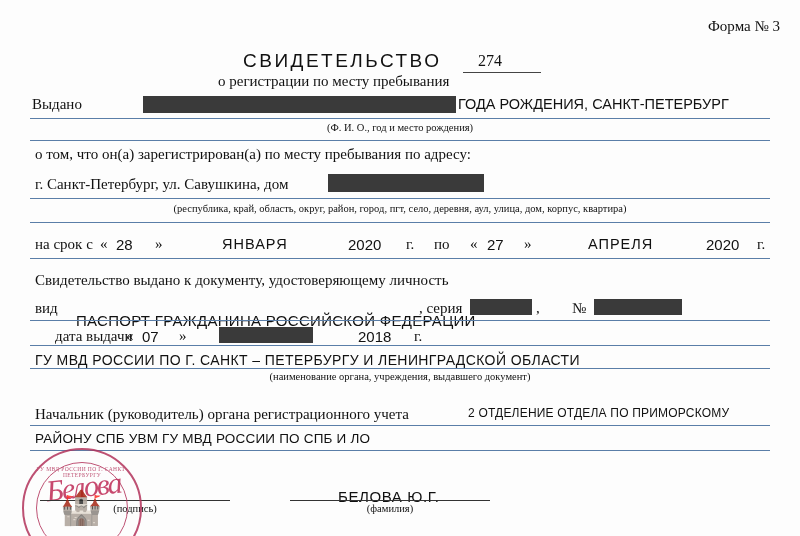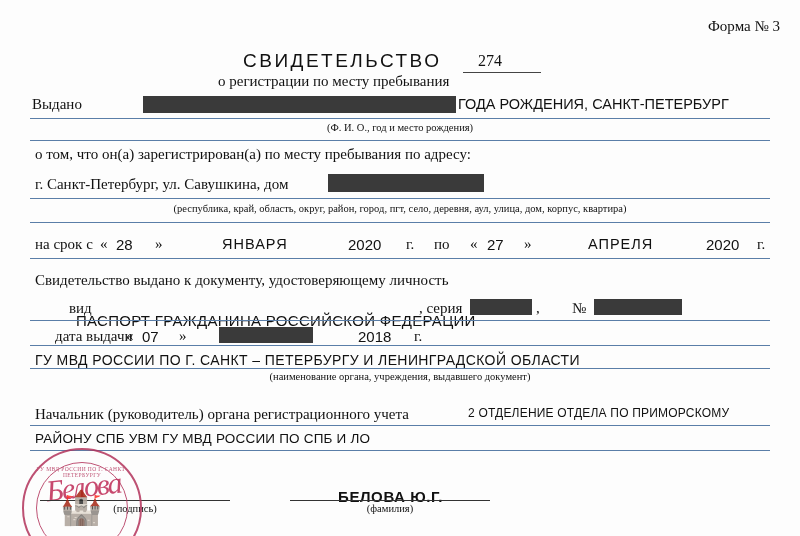--- a/index.html
+++ b/index.html
@@ -116,21 +116,21 @@
   .po { left: 434px; top: 236px; }
   .q3 { left: 470px; top: 236px; }
   .v-27 { left: 487px; top: 236px; font-family: "Liberation Sans", sans-serif; font-size: 15px; }
   .q4 { left: 524px; top: 236px; }
   .v-apr { left: 588px; top: 236px; font-family: "Liberation Sans", sans-serif; font-size: 14.5px; letter-spacing: 1px; }
   .v-2020b { left: 706px; top: 236px; font-family: "Liberation Sans", sans-serif; font-size: 15px; }
   .g2 { left: 757px; top: 236px; }
 
   
   .r-svid { left: 35px; top: 272px; }
-  .r-vid { left: 35px; top: 300px; margin-left: 34px; }
+  .r-vid { left: 35px; top: 300px; }
   .v-passport { left: 76px; top: 300px; font-family: "Liberation Sans", sans-serif; font-size: 15px; letter-spacing: 0.3px; margin-top: 12px; }
   .r-seria { left: 419px; top: 300px; }
   .redact-seria { position: absolute; left: 470px; top: 299px; width: 62px; height: 16px; background: #3a3a3a; }
   .comma { left: 536px; top: 300px; }
   .r-nom { left: 572px; top: 300px; }
   .redact-nom { position: absolute; left: 594px; top: 299px; width: 88px; height: 16px; background: #3a3a3a; }
 
   .r-data { left: 35px; top: 328px; margin-left: 20px; }
   .q5 { left: 126px; top: 328px; }
   .v-07 { left: 142px; top: 328px; font-family: "Liberation Sans", sans-serif; font-size: 15px; }
@@ -139,21 +139,21 @@
   .v-2018 { left: 358px; top: 328px; font-family: "Liberation Sans", sans-serif; font-size: 15px; }
   .g3 { left: 414px; top: 328px; }
 
   .r-organ { left: 35px; top: 352px; font-family: "Liberation Sans", sans-serif; font-size: 14px; letter-spacing: 0.4px; }
 
   
   .r-nach { left: 35px; top: 406px; }
   .v-otd { left: 468px; top: 406px; font-family: "Liberation Sans", sans-serif; font-size: 12px; letter-spacing: 0.2px; }
   .v-otd2 { left: 35px; top: 431px; font-family: "Liberation Sans", sans-serif; font-size: 13.5px; letter-spacing: 0.2px; text-align: right; }
 
-  .v-fam { left: 338px; top: 488px; font-family: "Liberation Sans", sans-serif; font-size: 15px; letter-spacing: 0.6px; font-weight: bold; }
+  .v-fam { left: 338px; top: 488px; font-family: "Liberation Sans", sans-serif; font-size: 15px; letter-spacing: 0.6px; }
 
   
   .stamp {
     position: absolute;
     left: 22px;
     top: 448px;
     width: 116px;
     height: 116px;
     border: 2px solid #b3345c;
     border-radius: 50%;

